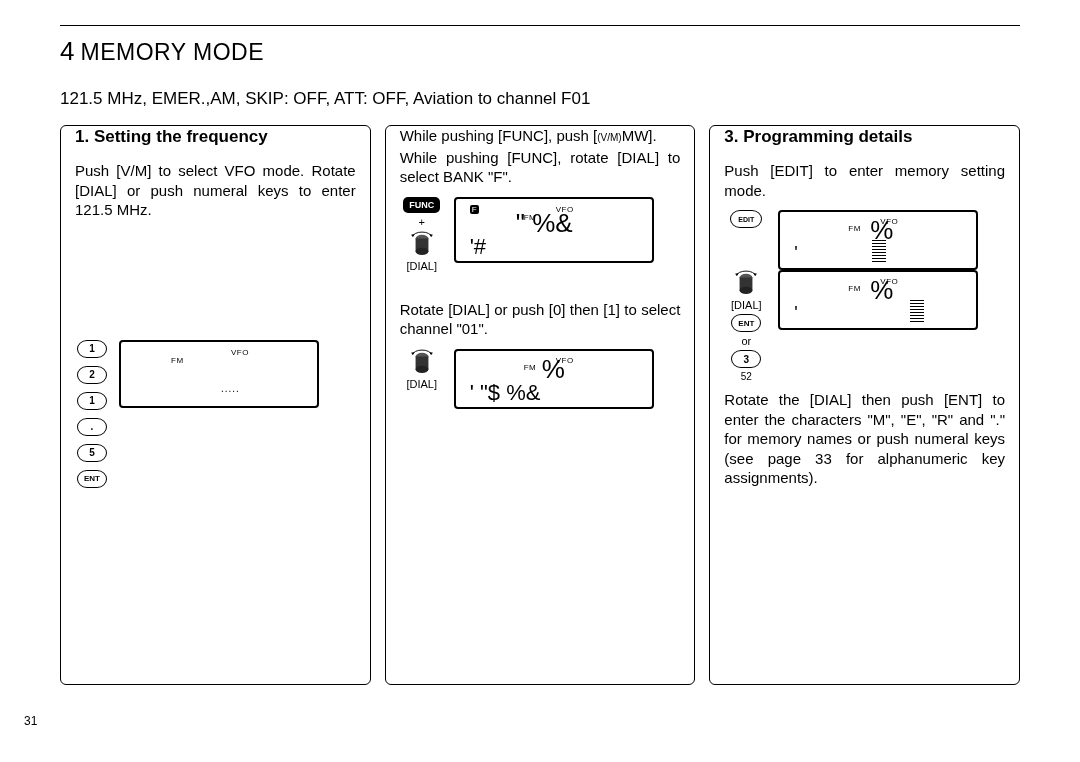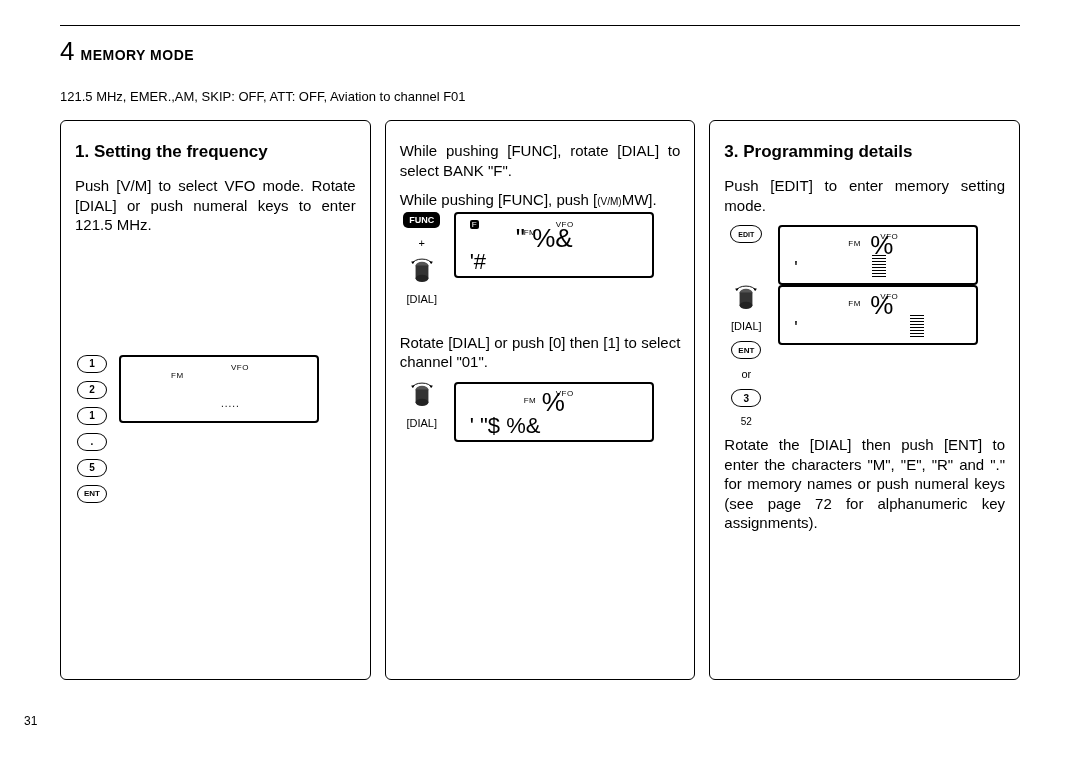--- a/index.html
+++ b/index.html
@@ -24,23 +24,22 @@
     display: flex;
     align-items: baseline;
     gap: 6px;
     margin-bottom: 22px;
   }
   .chapter-num {
     font-size: 26px;
     font-weight: normal;
   }
   .chapter-label {
-    font-size: 14px;
+    font-size: 23px;
     letter-spacing: 0.5px;
-    font-weight: bold;
   }
   .title-row {
     display: flex;
     align-items: baseline;
     justify-content: space-between;
     margin-bottom: 16px;
   }
   .page-title {
     font-size: 26px;
     font-weight: bold;
@@ -48,32 +47,32 @@
     align-items: center;
     gap: 6px;
   }
   .square-bullet {
     width: 18px;
     height: 18px;
     background: #000;
     display: inline-block;
   }
   .note {
-    font-size: 13px;
+    font-size: 17px;
     white-space: nowrap;
   }
   .columns {
     display: flex;
     gap: 14px;
   }
   .panel {
     flex: 1;
     border: 1px solid #000;
     border-radius: 6px;
-    padding: 20px 14px 14px 14px;
+    padding: 0 14px 14px 14px;
     min-height: 560px;
     position: relative;
   }
   .panel-heading {
     font-size: 17px;
     font-weight: bold;
     margin-bottom: 14px;
     line-height: 1.25;
   }
   .body-text {
@@ -137,21 +136,21 @@
     font-size: 9px;
     font-weight: bold;
     border-radius: 5px;
     padding: 3px 6px;
     display: inline-block;
   }
   .side-stack {
     display: flex;
     flex-direction: column;
     align-items: center;
-    gap: 9px;
+    gap: 3px;
     font-size: 11px;
     width: 44px;
   }
   .dial-svg {
     width: 22px; height: 26px;
   }
   .page-num {
     position: absolute;
     left: 24px;
     bottom: 34px;
@@ -197,24 +196,24 @@
         </div>
         <div class="lcd" style="height:68px">
           <span class="small-top" style="top:14px; left:50px">FM</span>
           <span class="small-top" style="top:6px; left:110px">VFO</span>
           <span class="lcd-dots" style="bottom:12px; left:100px">.....</span>
         </div>
       </div>
     </div>
 
     <div class="panel">
-      <div class="body-text">While pushing [FUNC], rotate [DIAL] to select BANK "F".</div>
       <div class="body-text" style="margin-bottom:2px">
         <span>While pushing [FUNC], push [</span><span class="tiny">(V/M)</span><span>MW].</span>
       </div>
+      <div class="body-text">While pushing [FUNC], rotate [DIAL] to select BANK "F".</div>
 
       <div class="row-flex">
         <div class="side-stack">
           <span class="func-label">FUNC</span>
           <span>+</span>
           <svg class="dial-svg" viewBox="0 0 24 28">
               <ellipse cx="12" cy="8" rx="7" ry="4" fill="#555"></ellipse>
               <rect x="5" y="8" width="14" height="14" fill="#333"></rect>
               <ellipse cx="12" cy="22" rx="7" ry="4" fill="#222"></ellipse>
               <path d="M2 6 a10 5 0 0 1 20 0" fill="none" stroke="#000" stroke-width="1"></path>
@@ -291,19 +290,19 @@
         </div>
         <div class="lcd" style="height:60px">
           <span class="small-top" style="top:12px; left:68px">FM</span>
           <span class="small-top" style="top:5px; left:100px">VFO</span>
           <span class="lcd-main" style="bottom:22px; left:90px">%</span>
           <span class="lcd-main" style="bottom:4px; left:14px; font-size:18px">'</span>
           <span style="position:absolute; bottom:6px; left:130px"><span class="stripes"></span></span>
         </div>
       </div>
 
-      <div class="body-text" style="margin-top:8px">Rotate the [DIAL] then push [ENT] to enter the characters "M", "E", "R" and "." for memory names or push numeral keys (see page 72 for alphanumeric key assignments).</div>
+      <div class="body-text" style="margin-top:8px">Rotate the [DIAL] then push [ENT] to enter the characters "M", "E", "R" and "." for memory names or push numeral keys (see page 33 for alphanumeric key assignments).</div>
     </div>
 
   </div>
 
   <div class="page-num">31</div>
 </div>
 
 </body></html>

